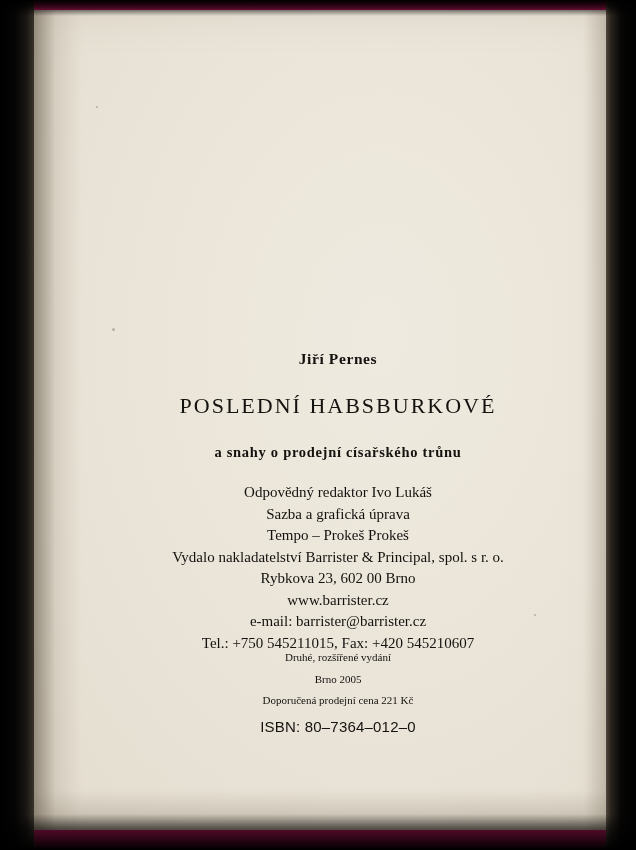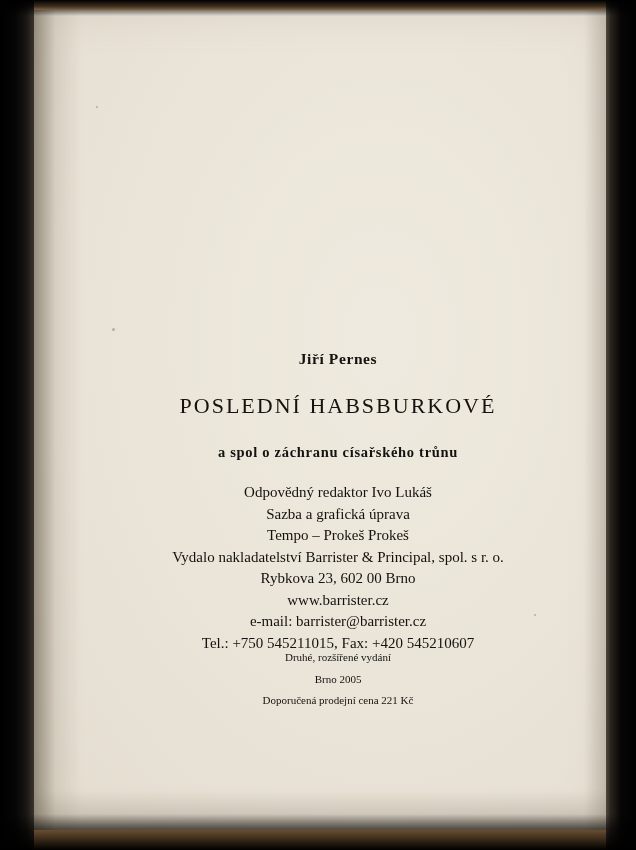--- a/index.html
+++ b/index.html
@@ -11,21 +11,21 @@
     width: 636px;
     height: 850px;
     overflow: hidden;
     font-family: "Liberation Serif", serif;
   }
 
   #scan {
     position: relative;
     width: 636px;
     height: 850px;
-    background: #fdba74;
+    background: #be185d;
   }
 
   
   .edge-left {
     position: absolute;
     left: 0; top: 0;
     width: 34px; height: 850px;
     background: linear-gradient(to right, #000000 0%, #050505 45%, #1a1714 78%, #3a332c 100%);
   }
   .edge-right {
@@ -178,39 +178,40 @@
     <div class="speck" style="left:62px; top:96px; width:2px; height:2px;"></div>
     <div class="speck" style="left:500px; top:604px; width:2px; height:2px;"></div>
 
     <div class="colophon">
 
       <div class="author">Jiří Pernes</div>
 
       <div class="title">POSLEDNÍ HABSBURKOVÉ</div>
 
 
-      <div class="subtitle2">a spol o záchranu císařského trůnu</div>
+      <div class="subtitle2">a snahy o prodejní císařského trůnu</div>
 
       <div class="imprint">
         <span class="line">Odpovědný redaktor Ivo Lukáš</span>
         <span class="line">Sazba a grafická úprava</span>
         <span class="line">Tempo – Prokeš Prokeš</span>
         <span class="line">Vydalo nakladatelství Barrister &amp; Principal, spol. s r. o.</span>
         <span class="line">Rybkova 23, 602 00 Brno</span>
         <span class="line">www.barrister.cz</span>
         <span class="line">e-mail: barrister@barrister.cz</span>
         <span class="line">Tel.: +750 545211015, Fax: +420 545210607</span>
       </div>
 
       <div class="edition">
         <span class="line">Druhé, rozšířené vydání</span>
         <span class="line">Brno 2005</span>
         <span class="line">Doporučená prodejní cena 221 Kč</span>
       </div>
 
+      <div class="isbn">ISBN: 80–7364–012–0</div>
 
     </div>
   </div>
 
   <div class="edge-left"></div>
   <div class="edge-right"></div>
   <div class="edge-top"></div>
   <div class="edge-bottom"></div>
 
 </div>

